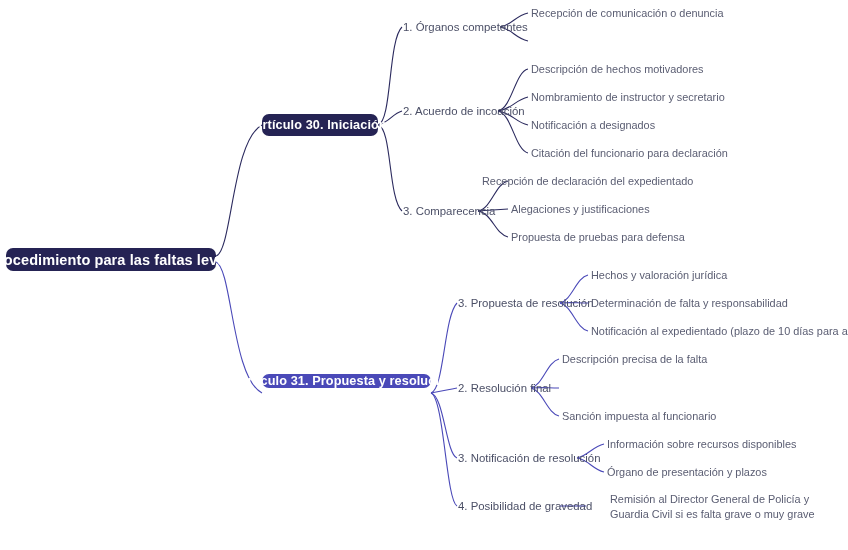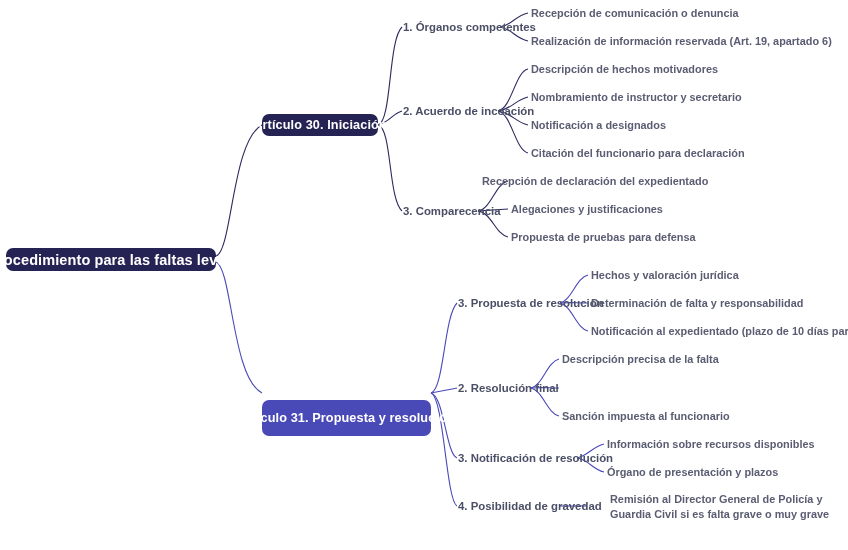--- a/index.html
+++ b/index.html
@@ -17,21 +17,21 @@
   .pill{
     border-radius:7px;color:#ffffff;font-weight:bold;
     display:flex;align-items:center;justify-content:center;
     letter-spacing:.1px;
   }
   .pill.root{background:#252354;font-size:14.5px;}
   .pill.l1-dark{background:#252354;font-size:12.7px;}
   .pill.l1-light{background:#4a49b8;font-size:12.7px;}
 
   
-  .txt{color:#53566b;font-size:11.2px;line-height:14px;display:flex;align-items:center;font-weight:bold;}
+  .txt{color:#53566b;font-size:11.2px;line-height:14px;display:flex;align-items:center;}
   .txt.l2{color:#4b4f66;font-size:11.4px;}
   .txt.l3{color:#5a5d72;font-size:10.9px;}
   .txt.wrap{white-space:normal;align-items:flex-start;}
 </style>
 </head>
 <body>
 
 <div id="canvas">
 
   <svg class="links" viewBox="0 0 848 550">
@@ -86,23 +86,20 @@
   <div class="node pill l1-dark" style="left:262px;top:114px;width:116px;height:22px;">
     <span>Artículo 30. Iniciación</span>
   </div>
 
   <div class="node txt l2" style="left:403px;top:19px;height:16px;">
     <span>1. Órganos competentes</span>
   </div>
   <div class="node txt l3" style="left:531px;top:6px;height:14px;">
     <span>Recepción de comunicación o denuncia</span>
   </div>
-  <div class="node txt l3" style="left:531px;top:34px;height:14px;">
-    <span>Realización de información reservada (Art. 19, apartado 6)</span>
-  </div>
 
   <div class="node txt l2" style="left:403px;top:103px;height:16px;">
     <span>2. Acuerdo de incoación</span>
   </div>
   <div class="node txt l3" style="left:531px;top:62px;height:14px;">
     <span>Descripción de hechos motivadores</span>
   </div>
   <div class="node txt l3" style="left:531px;top:90px;height:14px;">
     <span>Nombramiento de instructor y secretario</span>
   </div>
@@ -119,21 +116,21 @@
   <div class="node txt l3" style="left:482px;top:174px;height:14px;">
     <span>Recepción de declaración del expedientado</span>
   </div>
   <div class="node txt l3" style="left:511px;top:202px;height:14px;">
     <span>Alegaciones y justificaciones</span>
   </div>
   <div class="node txt l3" style="left:511px;top:230px;height:14px;">
     <span>Propuesta de pruebas para defensa</span>
   </div>
 
-  <div class="node pill l1-light" style="left:262px;top:400px;width:169px;height:36px;">
+  <div class="node pill l1-light" style="left:262px;top:374px;width:169px;height:14px;">
     <span>Artículo 31. Propuesta y resolución</span>
   </div>
 
   <div class="node txt l2" style="left:458px;top:295px;height:16px;">
     <span>3. Propuesta de resolución</span>
   </div>
   <div class="node txt l3" style="left:591px;top:268px;height:14px;">
     <span>Hechos y valoración jurídica</span>
   </div>
   <div class="node txt l3" style="left:591px;top:296px;height:14px;">

